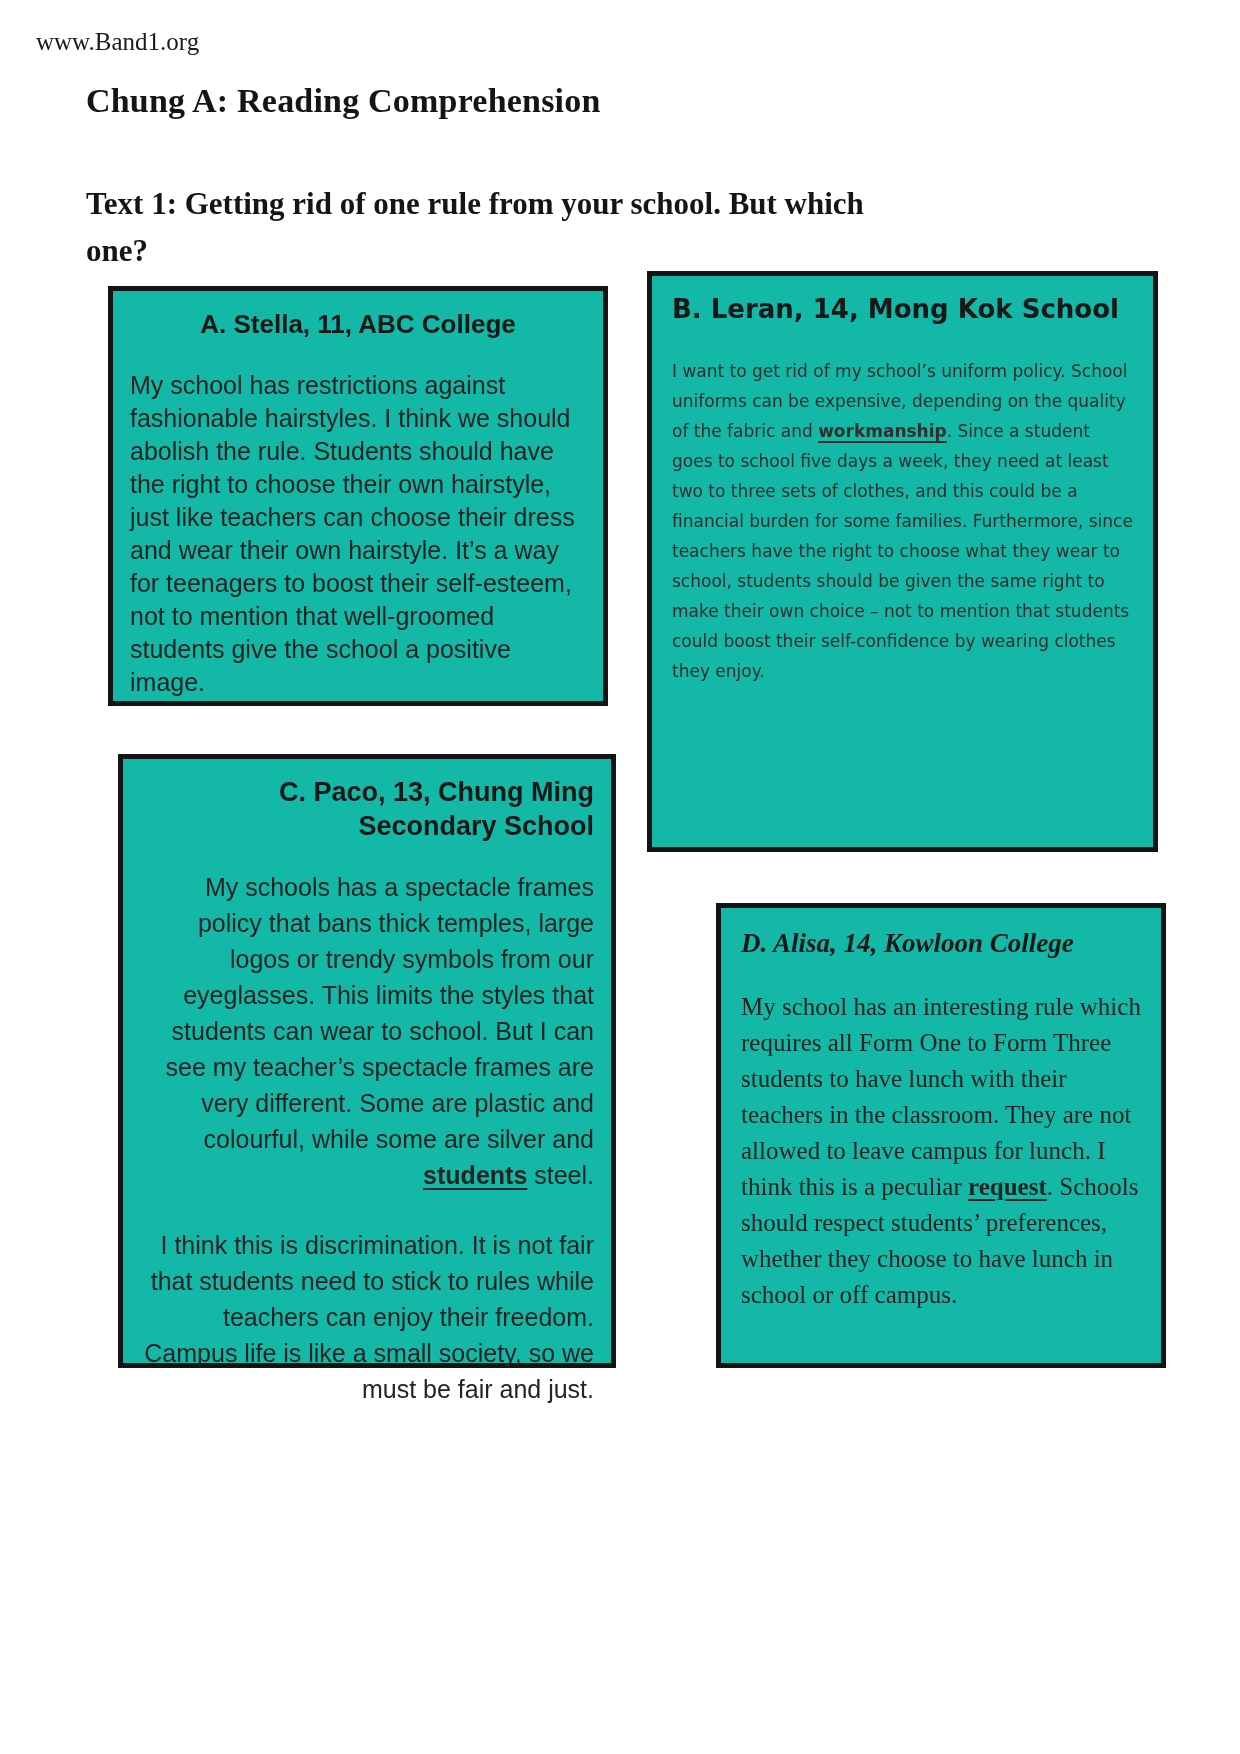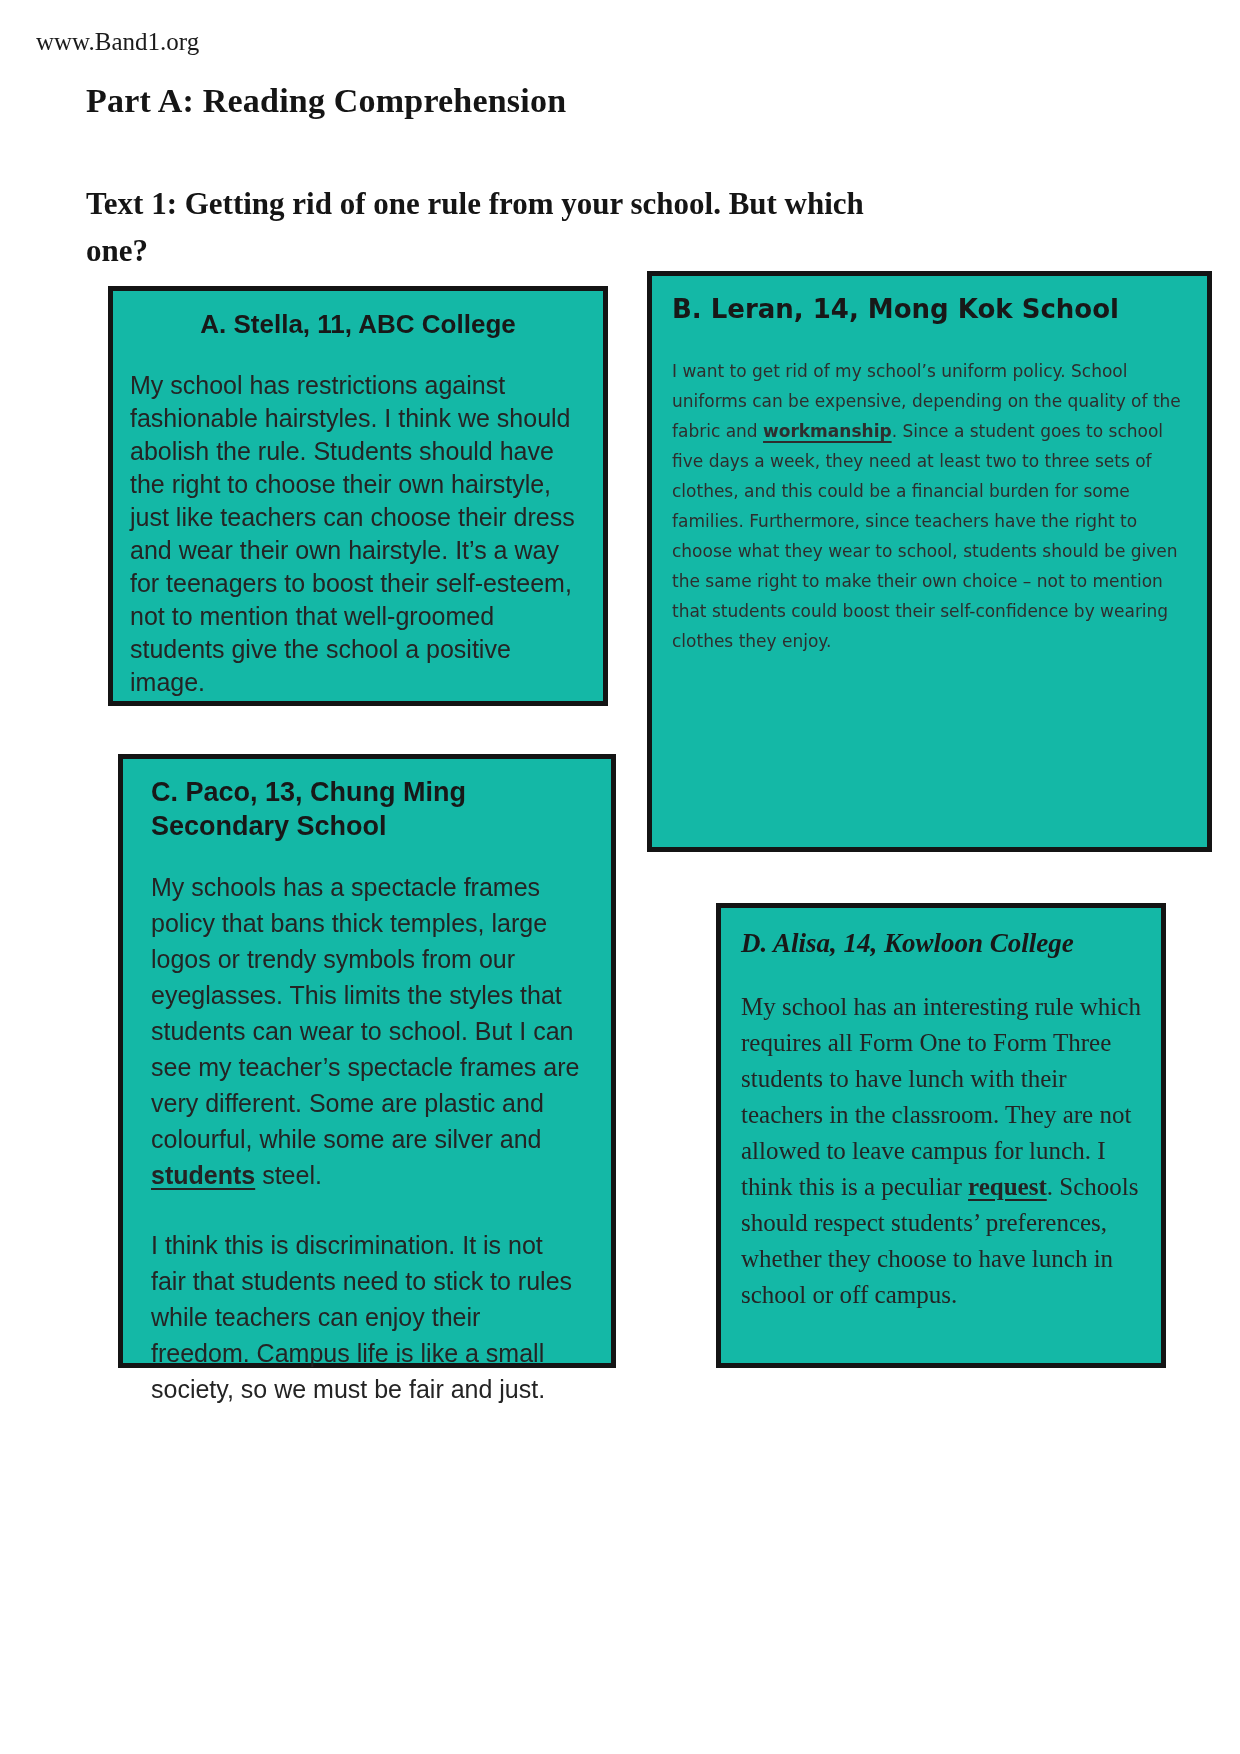--- a/index.html
+++ b/index.html
@@ -72,37 +72,37 @@
     font-weight: bold;
   }
   .box-a p {
     margin-top: 29px;
     font-family: "Liberation Sans", sans-serif;
     font-size: 25px;
     line-height: 33px;
   }
 
   
-  .box-b { left: 647px; top: 271px; width: 565px; height: 581px; padding: 14px 20px; }
+  .box-b { left: 647px; top: 271px; width: 511px; height: 581px; padding: 14px 20px; }
   .box-b h3 {
     margin-top: 4px;
     font-family: "DejaVu Sans", sans-serif;
     font-size: 26px;
     font-weight: bold;
   }
   .box-b p {
     margin-top: 32px;
     font-family: "DejaVu Sans", sans-serif;
     font-size: 17px;
     line-height: 30px;
     color: #2e2e2e;
   }
 
   
-  .box-c { left: 118px; top: 754px; width: 498px; height: 614px; padding: 12px 28px; }
+  .box-c { left: 118px; top: 754px; width: 498px; height: 614px; padding: 12px 17px; text-align: right; }
   .box-c h3 {
     margin-top: 4px;
     font-family: "Liberation Sans", sans-serif;
     font-size: 27px;
     font-weight: bold;
     line-height: 34px;
     white-space: pre-line;
   }
   .box-c p {
     font-family: "Liberation Sans", sans-serif;
@@ -128,21 +128,21 @@
     line-height: 36px;
   }
 </style>
 </head>
 <body>
 
 <div class="page">
 
   <div class="watermark">www.Band1.org</div>
 
-  <h1 class="heading">Part A: Reading Comprehension</h1>
+  <h1 class="heading">Chung A: Reading Comprehension</h1>
 
   <h2 class="subheading">Text 1: Getting rid of one rule from your school. But which
 one?</h2>
 
   <section class="box box-a">
     <h3>A. Stella, 11, ABC College</h3>
     <p><span>My school has restrictions against fashionable hairstyles. I think we should abolish the rule. Students should have the right to choose their own hairstyle, just like teachers can choose their dress and wear their own hairstyle. It’s a way for teenagers to boost their self-esteem, not to mention that well-groomed students give the school a positive image.</span></p>
   </section>
 
   <section class="box box-b">

